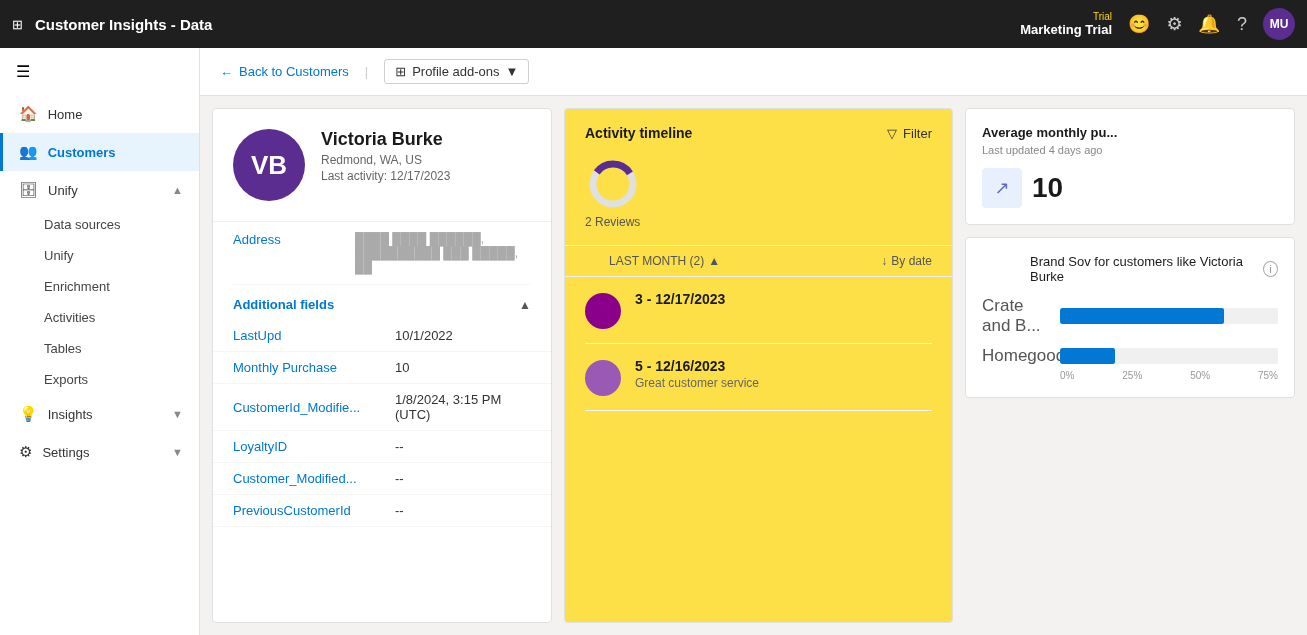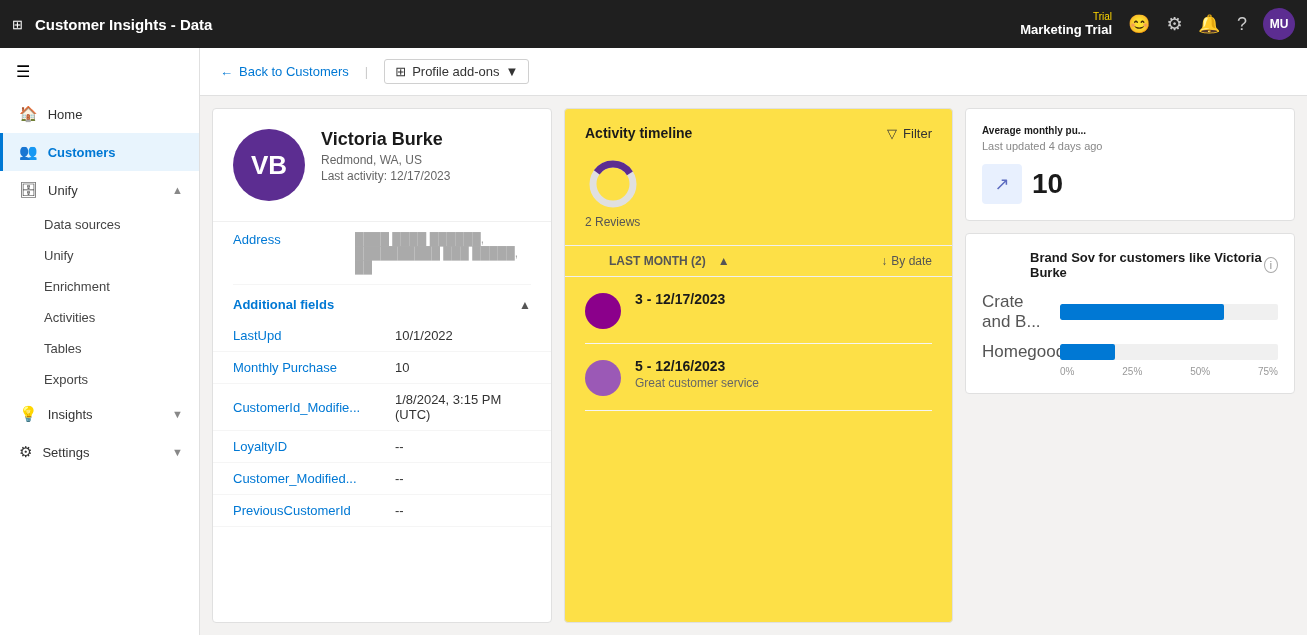--- a/index.html
+++ b/index.html
@@ -199,21 +199,21 @@
     .timeline-reviews { font-size: 12px; color: #555; margin-top: 4px; }
 
     .timeline-filter-bar {
       display: flex;
       align-items: center;
       justify-content: space-between;
       padding: 8px 20px;
       border-top: 1px solid #f0f0f0;
       border-bottom: 1px solid #f0f0f0;
     }
-    .period-label { font-size: 12px; color: #555; font-weight: 700; display: flex; align-items: center; gap: 12px; padding-left: 24px; }
+    .period-label { font-size: 12px; color: #555; font-weight: 400; display: flex; align-items: center; gap: 4px; padding-left: 24px; }
     .sort-btn { font-size: 12px; color: #555; display: flex; align-items: center; gap: 4px; cursor: pointer; }
 
     .activity-list { padding: 0 20px; }
     .activity-item { display: flex; align-items: flex-start; gap: 14px; padding: 14px 0; border-bottom: 1px solid #f5f5f5; }
     .activity-dot { width: 36px; height: 36px; border-radius: 50%; background: #8b008b; flex-shrink: 0; margin-top: 2px; }
     .activity-dot.light { background: #9b59b6; }
     .activity-details { flex: 1; }
     .activity-score { font-size: 14px; font-weight: 600; color: #1a1a1a; }
     .activity-note { font-size: 12px; color: #666; margin-top: 2px; }
 
@@ -225,38 +225,38 @@
       gap: 12px;
       flex-shrink: 0;
       overflow-y: auto;
     }
     .right-card {
       background: #fff;
       border-radius: 4px;
       border: 1px solid #e0e0e0;
       padding: 16px;
     }
-    .right-card-title { font-size: 10px; font-weight: 600; color: #1a1a1a; margin-bottom: 4px; }
+    .right-card-title { font-size: 13px; font-weight: 600; color: #1a1a1a; margin-bottom: 4px; }
     .right-card-subtitle { font-size: 11px; color: #888; margin-bottom: 12px; }
     .metric-value { display: flex; align-items: center; gap: 10px; }
     .metric-icon {
       width: 40px;
       height: 40px;
       background: #e8f0fe;
       border-radius: 4px;
       display: flex;
       align-items: center;
       justify-content: center;
       font-size: 18px;
       color: #5c6bc0;
     }
     .metric-number { font-size: 28px; font-weight: 700; color: #1a1a1a; }
 
     .brand-sov-title-row { display: flex; align-items: center; justify-content: space-between; margin-bottom: 12px; }
-    .brand-sov-title { font-size: 13px; font-weight: 700; color: #1a1a1a; padding-left: 48px; }
+    .brand-sov-title { font-size: 13px; font-weight: 400; color: #1a1a1a; padding-left: 48px; }
     .info-icon { width: 16px; height: 16px; border-radius: 50%; border: 1px solid #aaa; display: flex; align-items: center; justify-content: center; font-size: 10px; color: #888; cursor: pointer; }
 
     .bar-chart { display: flex; flex-direction: column; gap: 10px; margin-top: 8px; }
     .bar-row { display: flex; align-items: center; gap: 8px; }
     .bar-brand-label { font-size: 17px; color: #555; width: 70px; text-align: left; flex-shrink: 0; }
     .bar-track { flex: 1; background: #f0f0f0; height: 16px; border-radius: 2px; overflow: hidden; }
     .bar-fill { height: 100%; border-radius: 2px; background: #0078d4; }
     .bar-axis { display: flex; justify-content: space-between; margin-top: 4px; padding-left: 78px; }
     .bar-axis-label { font-size: 10px; color: #999; }
 

